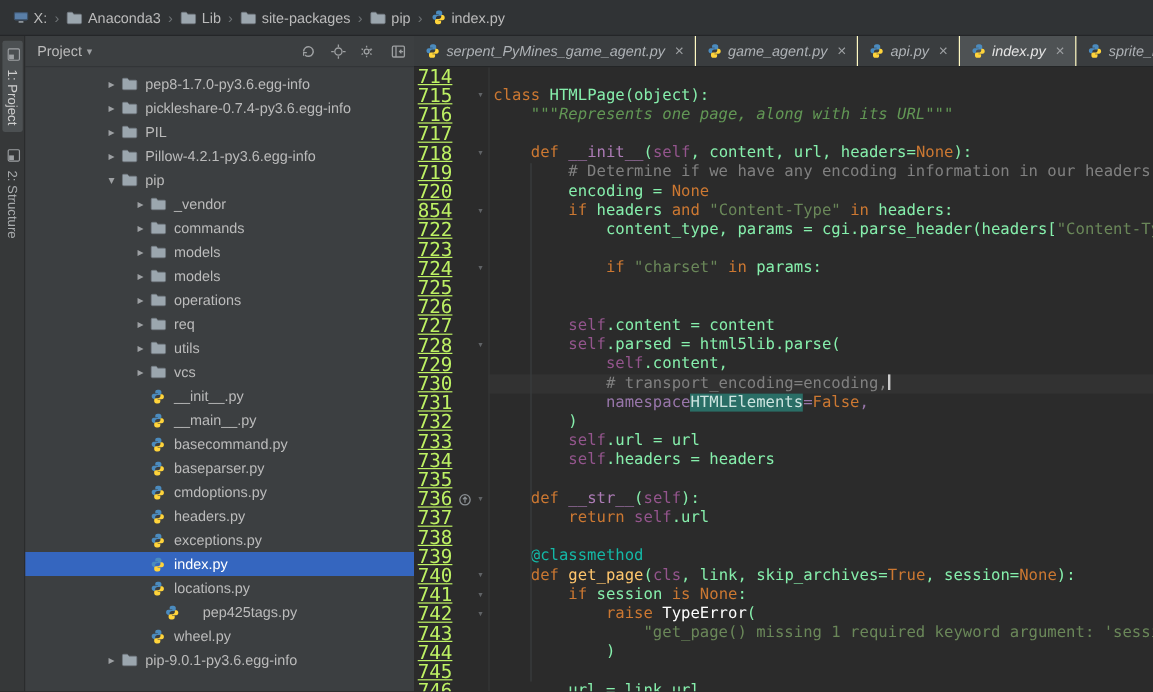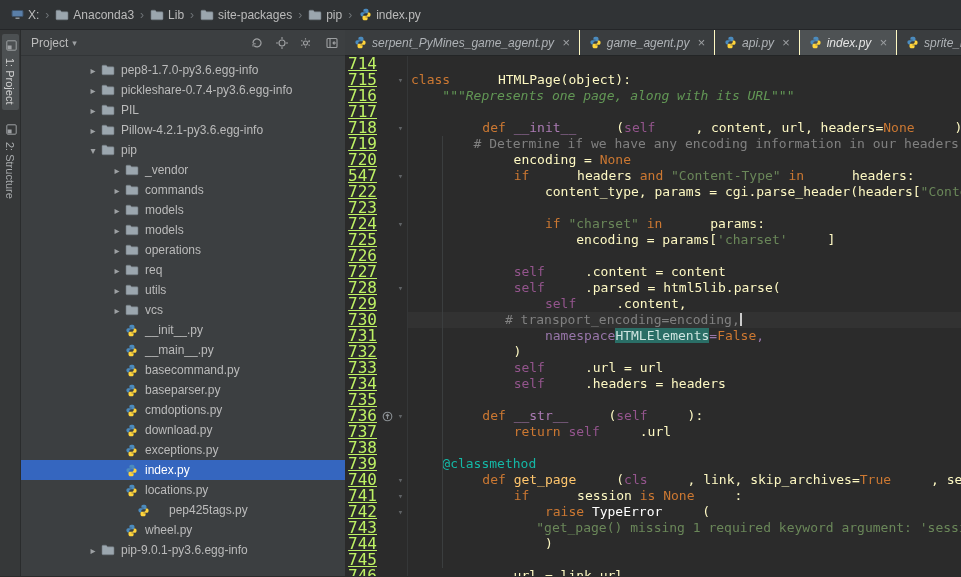--- a/index.html
+++ b/index.html
@@ -49,21 +49,21 @@
   
   .editor { flex:1; position:relative; overflow:hidden; font-family:"DejaVu Sans Mono", monospace; font-size:13px; }
   .gutter-sep { position:absolute; left:62px; top:0; bottom:0; width:1px; background:#353738; }
   .indent-guide { position:absolute; width:1px; background:#3B3E3F; }
   .cl { display:flex; height:16px; line-height:16px; white-space:pre; }
   .ln { width:36px; flex:none; text-align:right; padding-right:4px; color:#bef264; font-size:16px;text-decoration:underline; }
   .gi { width:13px; flex:none; display:flex; align-items:center; justify-content:center; }
   .fo { width:13px; flex:none; text-align:center; color:#606366; font-size:9px; line-height:16px; }
   .code { flex:1; min-width:0; padding-left:4px; color:#A9B7C6; }
   .cl.current .code { background:#323232; }
-  .s-p  { color:#fef9c3;margin-left:40px; }
+  .s-p  { color:#86efac; }
   .s-k  { color:#CC7832; }
   .s-s  { color:#6A8759; }
   .s-d  { color:#629755; font-style:italic; }
   .s-c  { color:#808080; }
   .s-sf { color:#94558D; }
   .s-m  { color:#AC7BB5; }
   .s-f  { color:#FFC66D; }
   .s-dec{ color:#14b8a6; }
   .s-it { color:#ffffff; }
   .s-pu { color:#9876AA; }
@@ -359,21 +359,21 @@
             <span class="tlabel">cmdoptions.py</span>
           </div>
           <div class="trow" style="padding-left: 88px;">
             <span class="tarrow"></span>
             <span class="ticon">
               <svg width="13" height="13" viewBox="0 0 13 13">
                 <path d="M6.4 0.8c-1.7 0-2 0.9-2 1.8v1.2h2.2v0.4H3.1c-1 0-1.7 0.9-1.7 2.1s0.7 2.1 1.7 2.1h1.2V7c0-1 0.9-1.8 1.9-1.8h1.9c0.8 0 1.4-0.6 1.4-1.4V2.6c0-0.9-0.8-1.8-1.9-1.8H6.4z" fill="#4B8BBE"></path>
                 <path d="M6.6 12.2c1.7 0 2-0.9 2-1.8V9.2H6.4V8.8h3.5c1 0 1.7-0.9 1.7-2.1S10.9 4.6 9.9 4.6H8.7V6c0 1-0.9 1.8-1.9 1.8H4.9c-0.8 0-1.4 0.6-1.4 1.4v1.2c0 0.9 0.8 1.8 1.9 1.8h1.2z" fill="#FFD43B"></path>
               </svg>
             </span>
-            <span class="tlabel">download.py</span>
+            <span class="tlabel">headers.py</span>
           </div>
           <div class="trow" style="padding-left: 88px;">
             <span class="tarrow"></span>
             <span class="ticon">
               <svg width="13" height="13" viewBox="0 0 13 13">
                 <path d="M6.4 0.8c-1.7 0-2 0.9-2 1.8v1.2h2.2v0.4H3.1c-1 0-1.7 0.9-1.7 2.1s0.7 2.1 1.7 2.1h1.2V7c0-1 0.9-1.8 1.9-1.8h1.9c0.8 0 1.4-0.6 1.4-1.4V2.6c0-0.9-0.8-1.8-1.9-1.8H6.4z" fill="#4B8BBE"></path>
                 <path d="M6.6 12.2c1.7 0 2-0.9 2-1.8V9.2H6.4V8.8h3.5c1 0 1.7-0.9 1.7-2.1S10.9 4.6 9.9 4.6H8.7V6c0 1-0.9 1.8-1.9 1.8H4.9c-0.8 0-1.4 0.6-1.4 1.4v1.2c0 0.9 0.8 1.8 1.9 1.8h1.2z" fill="#FFD43B"></path>
               </svg>
             </span>
             <span class="tlabel">exceptions.py</span>
@@ -486,25 +486,25 @@
         <div class="gutter-sep"></div>
         <div class="indent-guide" style="left:97px; top:80px; height:432px;"></div>
         <div id="lines">
             <div class="cl"><span class="ln">714</span><span class="gi"></span><span class="fo"></span><span class="code"></span></div>
             <div class="cl"><span class="ln">715</span><span class="gi"></span><span class="fo">▾</span><span class="code"><span class="s-k">class </span><span class="s-p">HTMLPage(object):</span></span></div>
             <div class="cl"><span class="ln">716</span><span class="gi"></span><span class="fo"></span><span class="code"><span class="s-d">    """Represents one page, along with its URL"""</span></span></div>
             <div class="cl"><span class="ln">717</span><span class="gi"></span><span class="fo"></span><span class="code"></span></div>
             <div class="cl"><span class="ln">718</span><span class="gi"></span><span class="fo">▾</span><span class="code"><span class="s-p">    </span><span class="s-k">def </span><span class="s-m">__init__</span><span class="s-p">(</span><span class="s-sf">self</span><span class="s-p">, content, url, headers=</span><span class="s-k">None</span><span class="s-p">):</span></span></div>
             <div class="cl"><span class="ln">719</span><span class="gi"></span><span class="fo"></span><span class="code"><span class="s-c">        # Determine if we have any encoding information in our headers</span></span></div>
             <div class="cl"><span class="ln">720</span><span class="gi"></span><span class="fo"></span><span class="code"><span class="s-p">        encoding = </span><span class="s-k">None</span></span></div>
-            <div class="cl"><span class="ln">547</span><span class="gi"></span><span class="fo">▾</span><span class="code"><span class="s-p">        </span><span class="s-k">if </span><span class="s-p">headers </span><span class="s-k">and </span><span class="s-s">"Content-Type" </span><span class="s-k">in </span><span class="s-p">headers:</span></span></div>
+            <div class="cl"><span class="ln">854</span><span class="gi"></span><span class="fo">▾</span><span class="code"><span class="s-p">        </span><span class="s-k">if </span><span class="s-p">headers </span><span class="s-k">and </span><span class="s-s">"Content-Type" </span><span class="s-k">in </span><span class="s-p">headers:</span></span></div>
             <div class="cl"><span class="ln">722</span><span class="gi"></span><span class="fo"></span><span class="code"><span class="s-p">            content_type, params = cgi.parse_header(headers[</span><span class="s-s">"Content-Type"</span></span></div>
             <div class="cl"><span class="ln">723</span><span class="gi"></span><span class="fo"></span><span class="code"></span></div>
             <div class="cl"><span class="ln">724</span><span class="gi"></span><span class="fo">▾</span><span class="code"><span class="s-p">            </span><span class="s-k">if </span><span class="s-s">"charset" </span><span class="s-k">in </span><span class="s-p">params:</span></span></div>
-            <div class="cl"><span class="ln">725</span><span class="gi"></span><span class="fo"></span><span class="code"><span class="s-p">                encoding = params[</span><span class="s-s">'charset'</span><span class="s-p">]</span></span></div>
+            <div class="cl"><span class="ln">725</span><span class="gi"></span><span class="fo"></span></div>
             <div class="cl"><span class="ln">726</span><span class="gi"></span><span class="fo"></span><span class="code"></span></div>
             <div class="cl"><span class="ln">727</span><span class="gi"></span><span class="fo"></span><span class="code"><span class="s-p">        </span><span class="s-sf">self</span><span class="s-p">.content = content</span></span></div>
             <div class="cl"><span class="ln">728</span><span class="gi"></span><span class="fo">▾</span><span class="code"><span class="s-p">        </span><span class="s-sf">self</span><span class="s-p">.parsed = html5lib.parse(</span></span></div>
             <div class="cl"><span class="ln">729</span><span class="gi"></span><span class="fo"></span><span class="code"><span class="s-p">            </span><span class="s-sf">self</span><span class="s-p">.content,</span></span></div>
             <div class="cl current"><span class="ln">730</span><span class="gi"></span><span class="fo"></span><span class="code"><span class="s-c">            # transport_encoding=encoding,</span><span class="caret"></span></span></div>
             <div class="cl"><span class="ln">731</span><span class="gi"></span><span class="fo"></span><span class="code"><span class="s-p">            </span><span class="s-pu">namespace</span><span class="s-tl">HTMLElements</span><span class="s-pu">=</span><span class="s-k">False</span><span class="s-pu">,</span></span></div>
             <div class="cl"><span class="ln">732</span><span class="gi"></span><span class="fo"></span><span class="code"><span class="s-p">        )</span></span></div>
             <div class="cl"><span class="ln">733</span><span class="gi"></span><span class="fo"></span><span class="code"><span class="s-p">        </span><span class="s-sf">self</span><span class="s-p">.url = url</span></span></div>
             <div class="cl"><span class="ln">734</span><span class="gi"></span><span class="fo"></span><span class="code"><span class="s-p">        </span><span class="s-sf">self</span><span class="s-p">.headers = headers</span></span></div>
             <div class="cl"><span class="ln">735</span><span class="gi"></span><span class="fo"></span><span class="code"></span></div>

